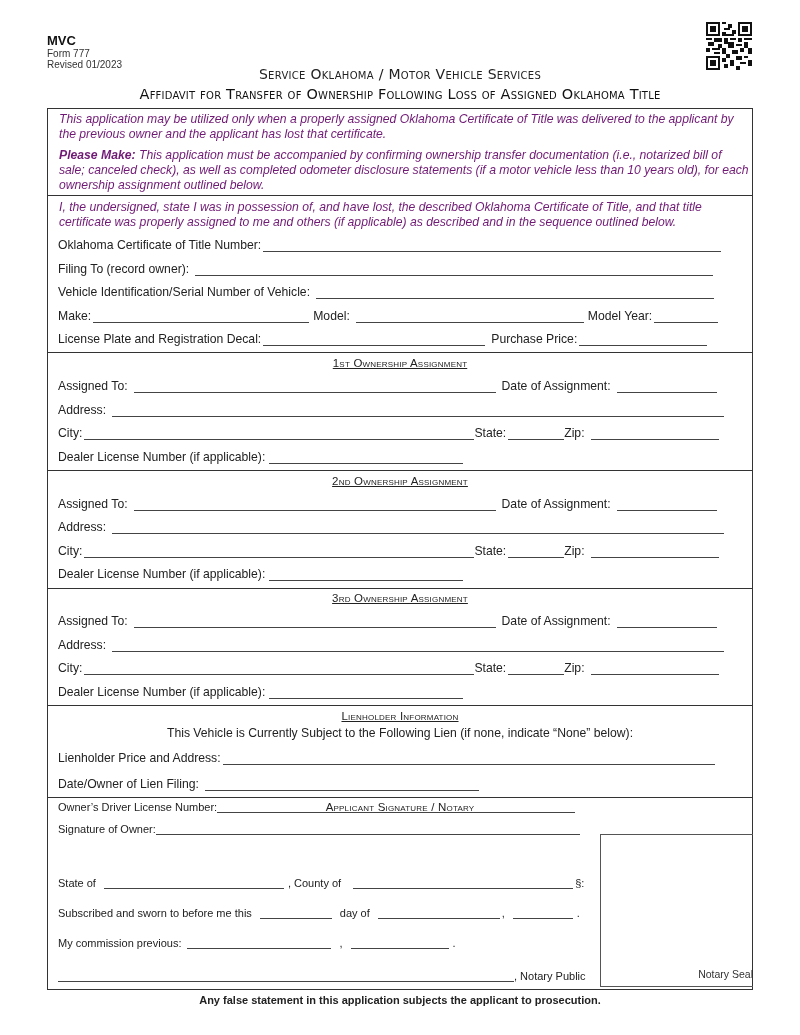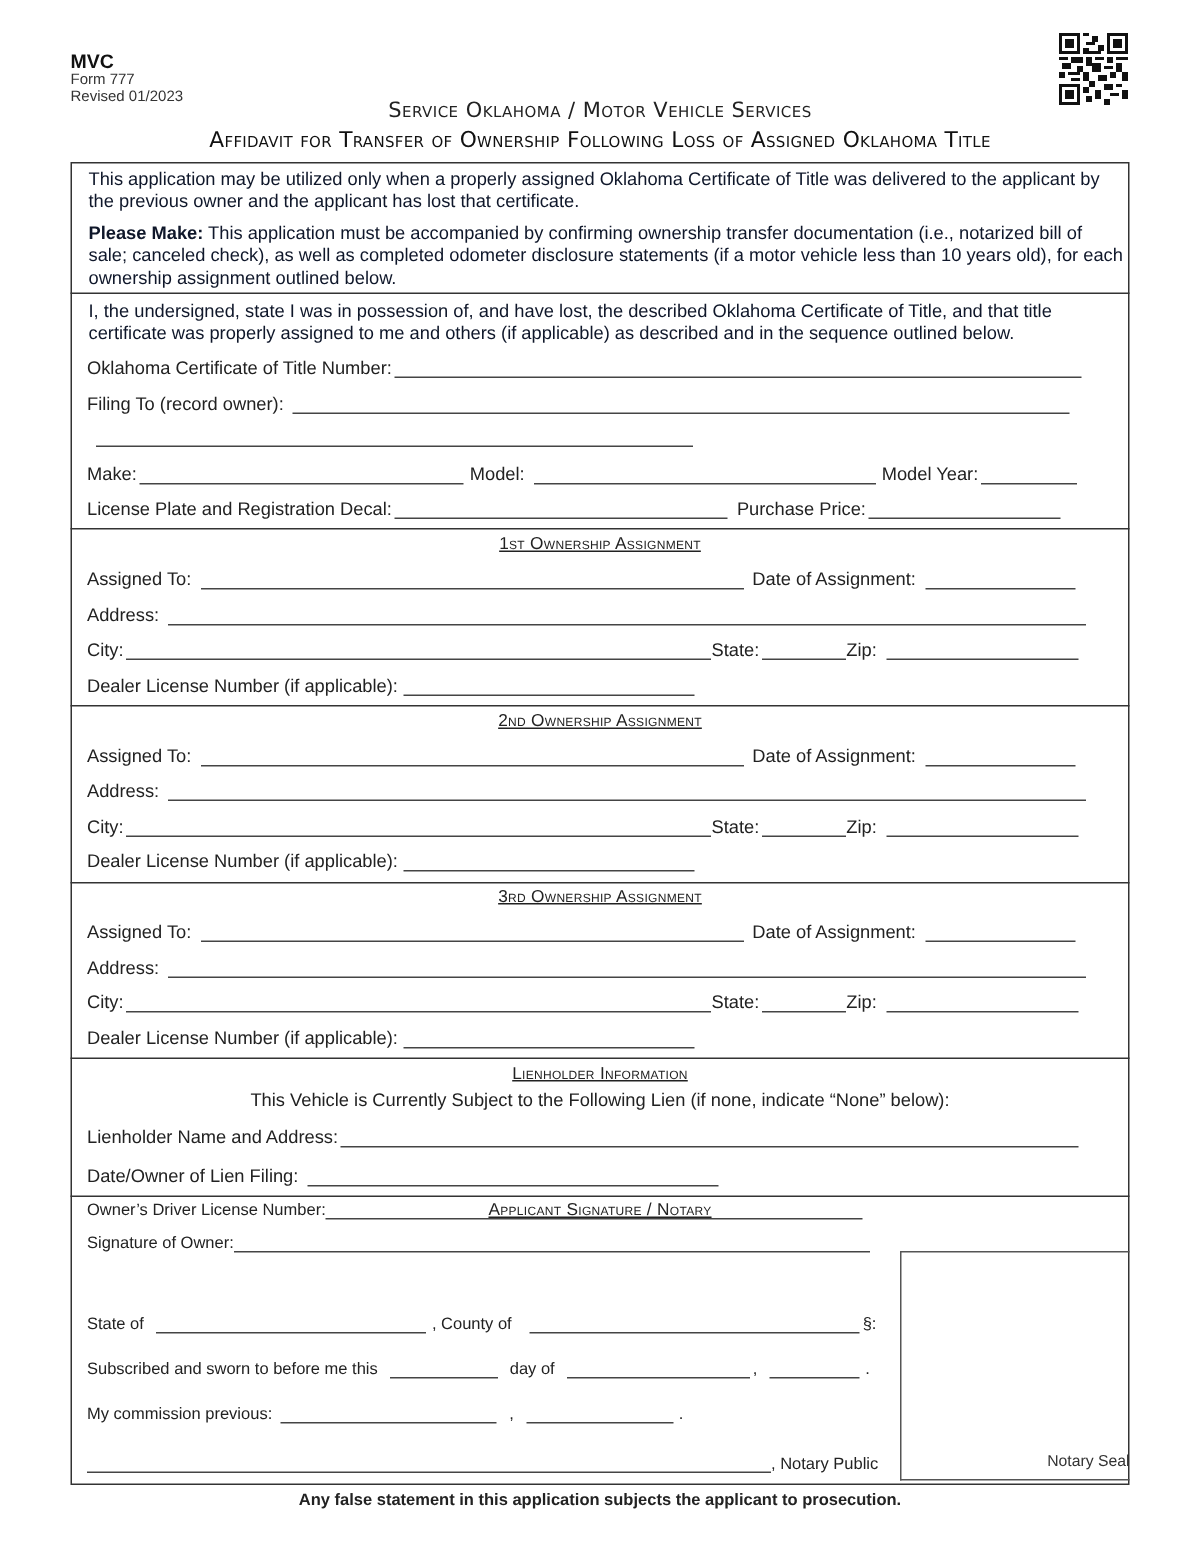--- a/index.html
+++ b/index.html
@@ -8,21 +8,21 @@
   .abs { position:absolute; }
   .hdr-mvc { left:47px; top:33px; font-weight:bold; font-size:13px; color:#111; }
   .hdr-form { left:47px; top:48px; font-size:10px; color:#333; line-height:11px; }
   .qr { left:706px; top:22px; width:46px; height:48px; }
   .title1 { left:0; width:800px; top:66px; text-align:center; font-family:"DejaVu Sans", sans-serif;
             font-size:14px; font-variant:small-caps; letter-spacing:0.3px; color:#222; }
   .title2 { left:0; width:800px; top:86px; text-align:center; font-family:"DejaVu Sans", sans-serif;
             font-size:14.5px; font-variant:small-caps; letter-spacing:0.2px; color:#111; }
   .outer { left:47px; top:108px; width:704px; height:880px; border:1.5px solid #333; }
   .divider { left:47px; width:706px; height:0; border-top:1.5px solid #333; }
-  .para { font-size:12.2px; line-height:15px; color:#0f172a; }
+  .para { font-size:12.2px; line-height:15px; color:#701a75;font-style:italic; }
   .row { position:absolute; left:58px; font-size:12.2px; color:#222; display:flex; align-items:flex-end; white-space:nowrap; }
   .line { display:inline-block; border-bottom:1px solid #444; height:12px; margin-left:2px; margin-right:4px; }
   .sec-head { position:absolute; left:47px; width:706px; text-align:center; font-size:11.5px;
               font-variant:small-caps; text-decoration:underline; color:#222; letter-spacing:0.2px; }
   .sig-row { position:absolute; left:58px; font-size:11px; color:#222; display:flex; align-items:flex-end; white-space:nowrap; }
   .seal { left:600px; top:834px; width:152px; height:151px; border:1px solid #555; border-right:none; }
   .seal-label { position:absolute; bottom:6px; width:100%; text-align:right; font-size:10.5px; color:#333; }
   .footer { left:0; width:800px; top:994px; text-align:center; font-weight:bold; font-size:11px; color:#222; }
 </style>
 </head>
@@ -102,20 +102,21 @@
 
 <div class="row" style="top:238px">
   <span>Oklahoma Certificate of Title Number:</span>
   <span class="line" style="width:458px"></span>
 </div>
 <div class="row" style="top:262px">
   <span>Filing To (record owner):</span>
   <span class="line" style="width:518px; margin-left:6px"></span>
 </div>
 <div class="row" style="top:285px">
+  <span>Vehicle Identification/Serial Number of Vehicle:</span>
   <span class="line" style="width:398px; margin-left:6px"></span>
 </div>
 <div class="row" style="top:309px">
   <span>Make:</span>
   <span class="line" style="width:216px"></span>
   <span>Model:</span>
   <span class="line" style="width:228px; margin-left:6px"></span>
   <span>Model Year:</span>
   <span class="line" style="width:64px"></span>
 </div>
@@ -194,21 +195,21 @@
   <span class="line" style="width:128px; margin-left:6px"></span>
 </div>
 <div class="row" style="top:685px">
   <span>Dealer License Number (if applicable):</span>
   <span class="line" style="width:194px; margin-left:4px"></span>
 </div>
 
 <div class="sec-head" style="top:710px">Lienholder Information</div>
 <div class="abs" style="left:47px; width:706px; top:726px; text-align:center; font-size:12.2px;">This Vehicle is Currently Subject to the Following Lien (if none, indicate “None” below):</div>
 <div class="row" style="top:751px">
-  <span>Lienholder Name and Address:</span>
+  <span>Lienholder Price and Address:</span>
   <span class="line" style="width:492px"></span>
 </div>
 <div class="row" style="top:777px">
   <span>Date/Owner of Lien Filing:</span>
   <span class="line" style="width:274px; margin-left:6px"></span>
 </div>
 
 <div class="sec-head" style="top:801px">Applicant Signature / Notary</div>
 <div class="sig-row" style="top:822px">
   <span>Signature of Owner:</span>

